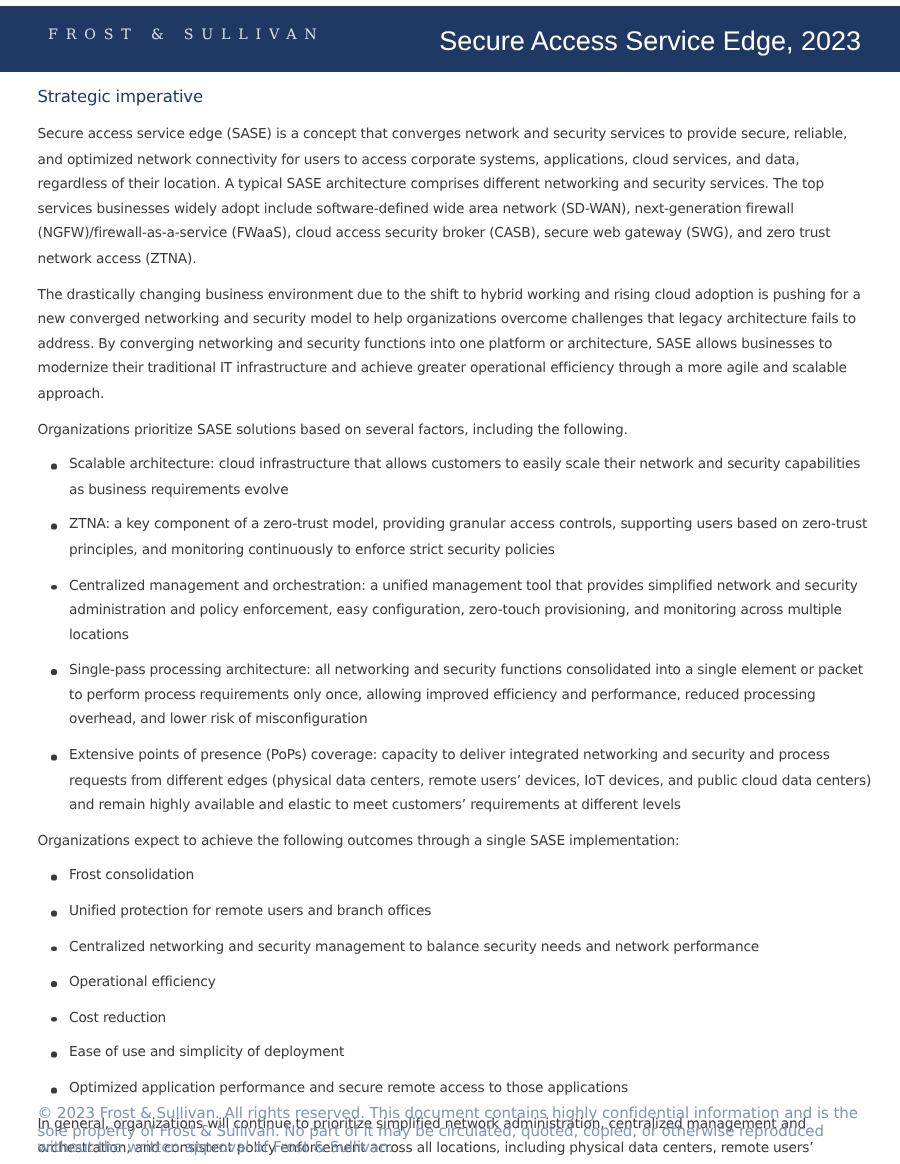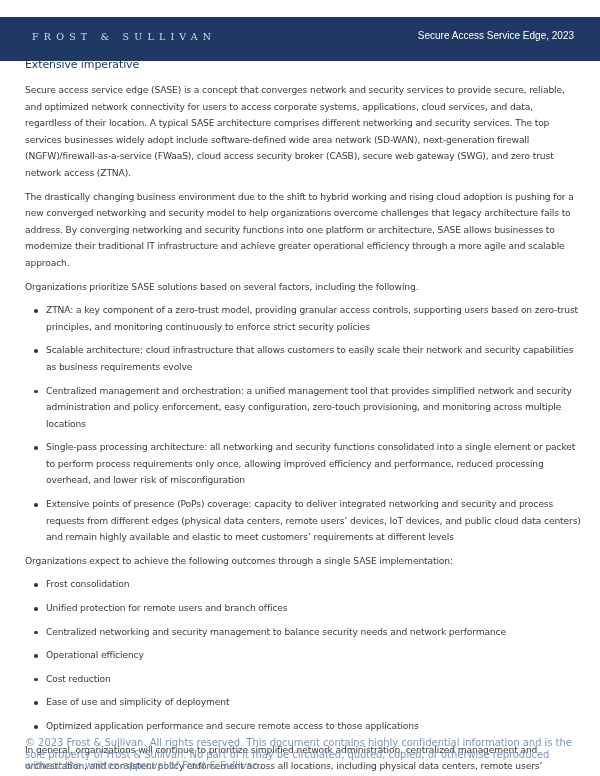--- a/index.html
+++ b/index.html
@@ -1,32 +1,32 @@
 <!DOCTYPE html>
 <html><head>
 <meta charset="utf-8">
 <style>
   html, body { margin: 0; padding: 0; background: #ffffff; }
   body {
     width: 600px; height: 776px; overflow: hidden; position: relative;
     font-family: "DejaVu Sans", sans-serif;
   }
   .header {
-    position: absolute; left: 0; top: 17px; width: 600px; height: 44px;
+    position: absolute; left: 0; top: 4px; width: 600px; height: 44px;
     background: #1f3864;
   }
   .brand {
     position: absolute; left: 32px; top: 14px;
     color: #d7dde8; font-family: "DejaVu Serif", serif;
     font-size: 9.5px; letter-spacing: 5.2px;
   }
   .doc-title {
     position: absolute; right: 26px; top: 13px;
     color: #ffffff; font-family: "Liberation Sans", sans-serif;
-    font-size: 10px;
+    font-size: 18px;
   }
   .content {
     position: absolute; left: 25px; top: 57px; width: 556px;
     color: #3a3a3a; font-size: 9.15px; line-height: 16.6px;
     letter-spacing: -0.12px;
   }
   .heading {
     color: #1f3864; font-size: 11px; margin: 0 0 9px 0; line-height: 16px;
     font-weight: normal;
   }
@@ -46,27 +46,27 @@
 </style>
 </head>
 <body>
 
 <div class="header">
   <div class="brand">FROST &amp; SULLIVAN</div>
   <div class="doc-title">Secure Access Service Edge, 2023</div>
 </div>
 
 <div class="content">
-  <h2 class="heading">Extensive imperative</h2>
+  <h2 class="heading">Strategic imperative</h2>
   <p>Secure access service edge (SASE) is a concept that converges network and security services to provide secure, reliable, and optimized network connectivity for users to access corporate systems, applications, cloud services, and data, regardless of their location. A typical SASE architecture comprises different networking and security services. The top services businesses widely adopt include software-defined wide area network (SD-WAN), next-generation firewall (NGFW)/firewall-as-a-service (FWaaS), cloud access security broker (CASB), secure web gateway (SWG), and zero trust network access (ZTNA).</p>
   <p>The drastically changing business environment due to the shift to hybrid working and rising cloud adoption is pushing for a new converged networking and security model to help organizations overcome challenges that legacy architecture fails to address. By converging networking and security functions into one platform or architecture, SASE allows businesses to modernize their traditional IT infrastructure and achieve greater operational efficiency through a more agile and scalable approach.</p>
   <p>Organizations prioritize SASE solutions based on several factors, including the following.</p>
   <ul>
+    <li><span class="bullet"></span><span>Scalable architecture: cloud infrastructure that allows customers to easily scale their network and security capabilities as business requirements evolve</span></li>
     <li><span class="bullet"></span><span>ZTNA: a key component of a zero-trust model, providing granular access controls, supporting users based on zero-trust principles, and monitoring continuously to enforce strict security policies</span></li>
-    <li><span class="bullet"></span><span>Scalable architecture: cloud infrastructure that allows customers to easily scale their network and security capabilities as business requirements evolve</span></li>
     <li><span class="bullet"></span><span>Centralized management and orchestration: a unified management tool that provides simplified network and security administration and policy enforcement, easy configuration, zero-touch provisioning, and monitoring across multiple locations</span></li>
     <li><span class="bullet"></span><span>Single-pass processing architecture: all networking and security functions consolidated into a single element or packet to perform process requirements only once, allowing improved efficiency and performance, reduced processing overhead, and lower risk of misconfiguration</span></li>
     <li><span class="bullet"></span><span>Extensive points of presence (PoPs) coverage: capacity to deliver integrated networking and security and process requests from different edges (physical data centers, remote users’ devices, IoT devices, and public cloud data centers) and remain highly available and elastic to meet customers’ requirements at different levels</span></li>
   </ul>
   <p>Organizations expect to achieve the following outcomes through a single SASE implementation:</p>
   <ul class="outcomes">
     <li><span class="bullet"></span><span>Frost consolidation</span></li>
     <li><span class="bullet"></span><span>Unified protection for remote users and branch offices</span></li>
     <li><span class="bullet"></span><span>Centralized networking and security management to balance security needs and network performance</span></li>
     <li><span class="bullet"></span><span>Operational efficiency</span></li>

